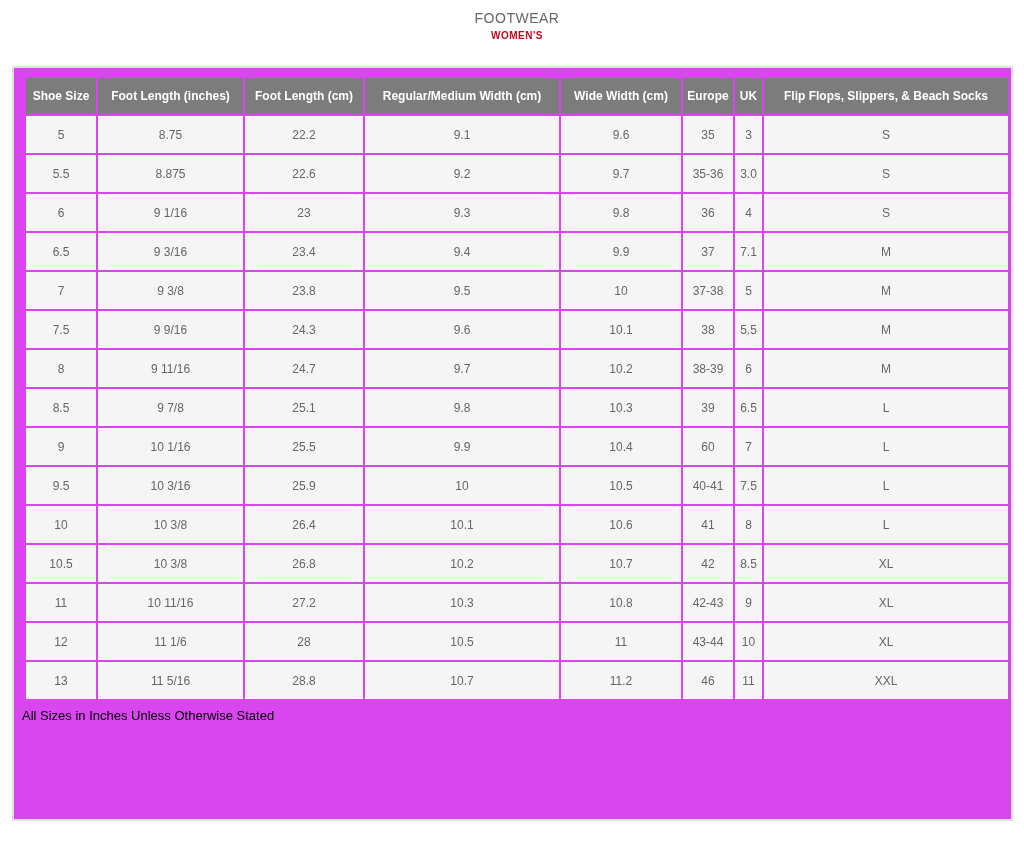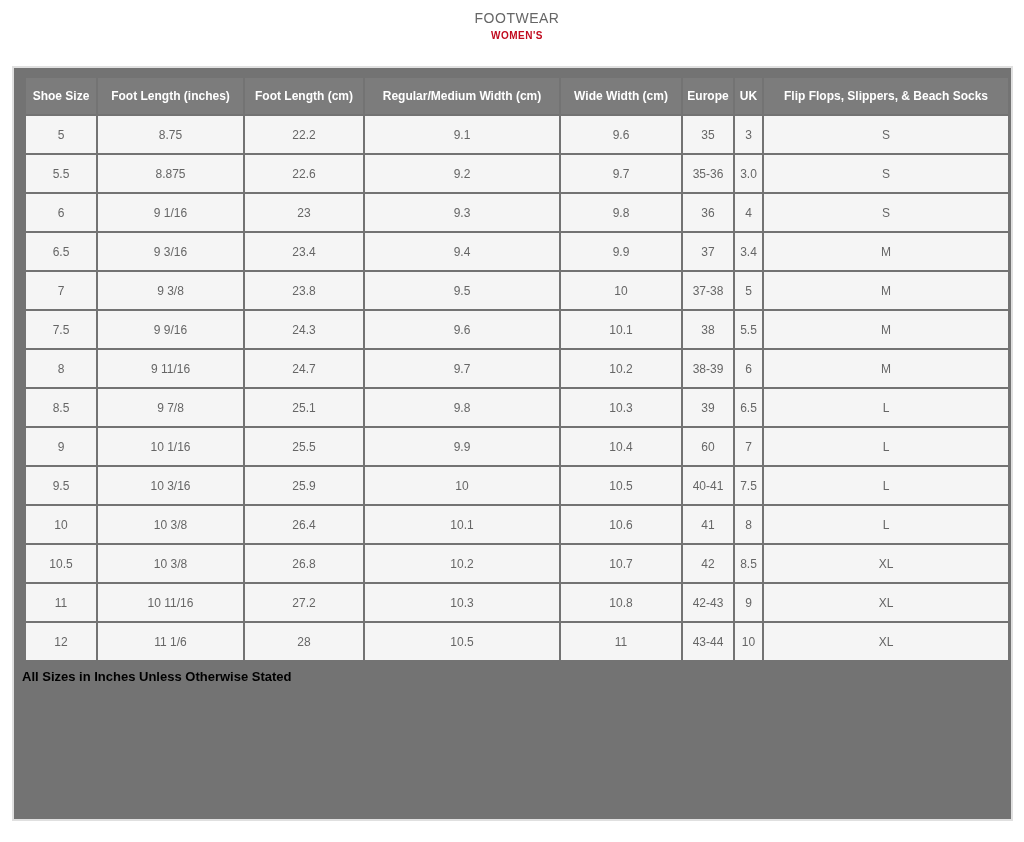--- a/index.html
+++ b/index.html
@@ -21,21 +21,21 @@
   }
   .page-title{margin:10px 0 0 10px;text-align:center;}
   .page-title .line1{
     font-size:14px;color:var(--title-gray);letter-spacing:.5px;line-height:17px;
   }
   .page-title .line2{
     font-size:10px;font-weight:bold;color:var(--accent-red);letter-spacing:.5px;line-height:17px;
   }
   .chart-container{
     position:absolute;left:12px;top:66px;width:1001px;height:755px;
-    background:#737373;border:2px solid var(--border);
+    background:#d946ef;border:2px solid var(--border);
     padding:8px 8px 0 8px;
   }
   table.size-chart{
     border-collapse:separate;border-spacing:2px;
     table-layout:fixed;width:984px;margin-left:2px;
   }
   table.size-chart col.c0{width:70px;}
   table.size-chart col.c1{width:145px;}
   table.size-chart col.c2{width:118px;}
   table.size-chart col.c3{width:194px;}
@@ -47,21 +47,21 @@
     background:var(--header-bg);color:var(--header-text);
     font-size:12px;font-weight:bold;text-align:center;
     height:36px;padding:0 2px;overflow:hidden;
   }
   table.size-chart td{
     background:var(--cell-bg);color:var(--cell-text);
     font-size:12px;text-align:center;height:37px;padding:0 2px;
   }
   .footnote{
     margin:7px 0 0 0;padding-left:0px;
-    font-size:13px;color:var(--note-text);font-weight:bold;
+    font-size:13px;color:var(--note-text);
   }
 </style>
 </head>
 <body>
 
 <div class="page-title">
   <div class="line1">FOOTWEAR</div>
   <div class="line2">WOMEN'S</div>
 </div>
 
@@ -120,21 +120,21 @@
           <td>4</td>
           <td>S</td>
         </tr>
         <tr>
           <td>6.5</td>
           <td>9 3/16</td>
           <td>23.4</td>
           <td>9.4</td>
           <td>9.9</td>
           <td>37</td>
-          <td>3.4</td>
+          <td>7.1</td>
           <td>M</td>
         </tr>
         <tr>
           <td>7</td>
           <td>9 3/8</td>
           <td>23.8</td>
           <td>9.5</td>
           <td>10</td>
           <td>37-38</td>
           <td>5</td>
@@ -223,16 +223,26 @@
         <tr>
           <td>12</td>
           <td>11 1/6</td>
           <td>28</td>
           <td>10.5</td>
           <td>11</td>
           <td>43-44</td>
           <td>10</td>
           <td>XL</td>
         </tr>
+        <tr>
+          <td>13</td>
+          <td>11 5/16</td>
+          <td>28.8</td>
+          <td>10.7</td>
+          <td>11.2</td>
+          <td>46</td>
+          <td>11</td>
+          <td>XXL</td>
+        </tr>
       </tbody>
   </table>
   <p class="footnote">All Sizes in Inches Unless Otherwise Stated</p>
 </div>
 
 </body></html>

